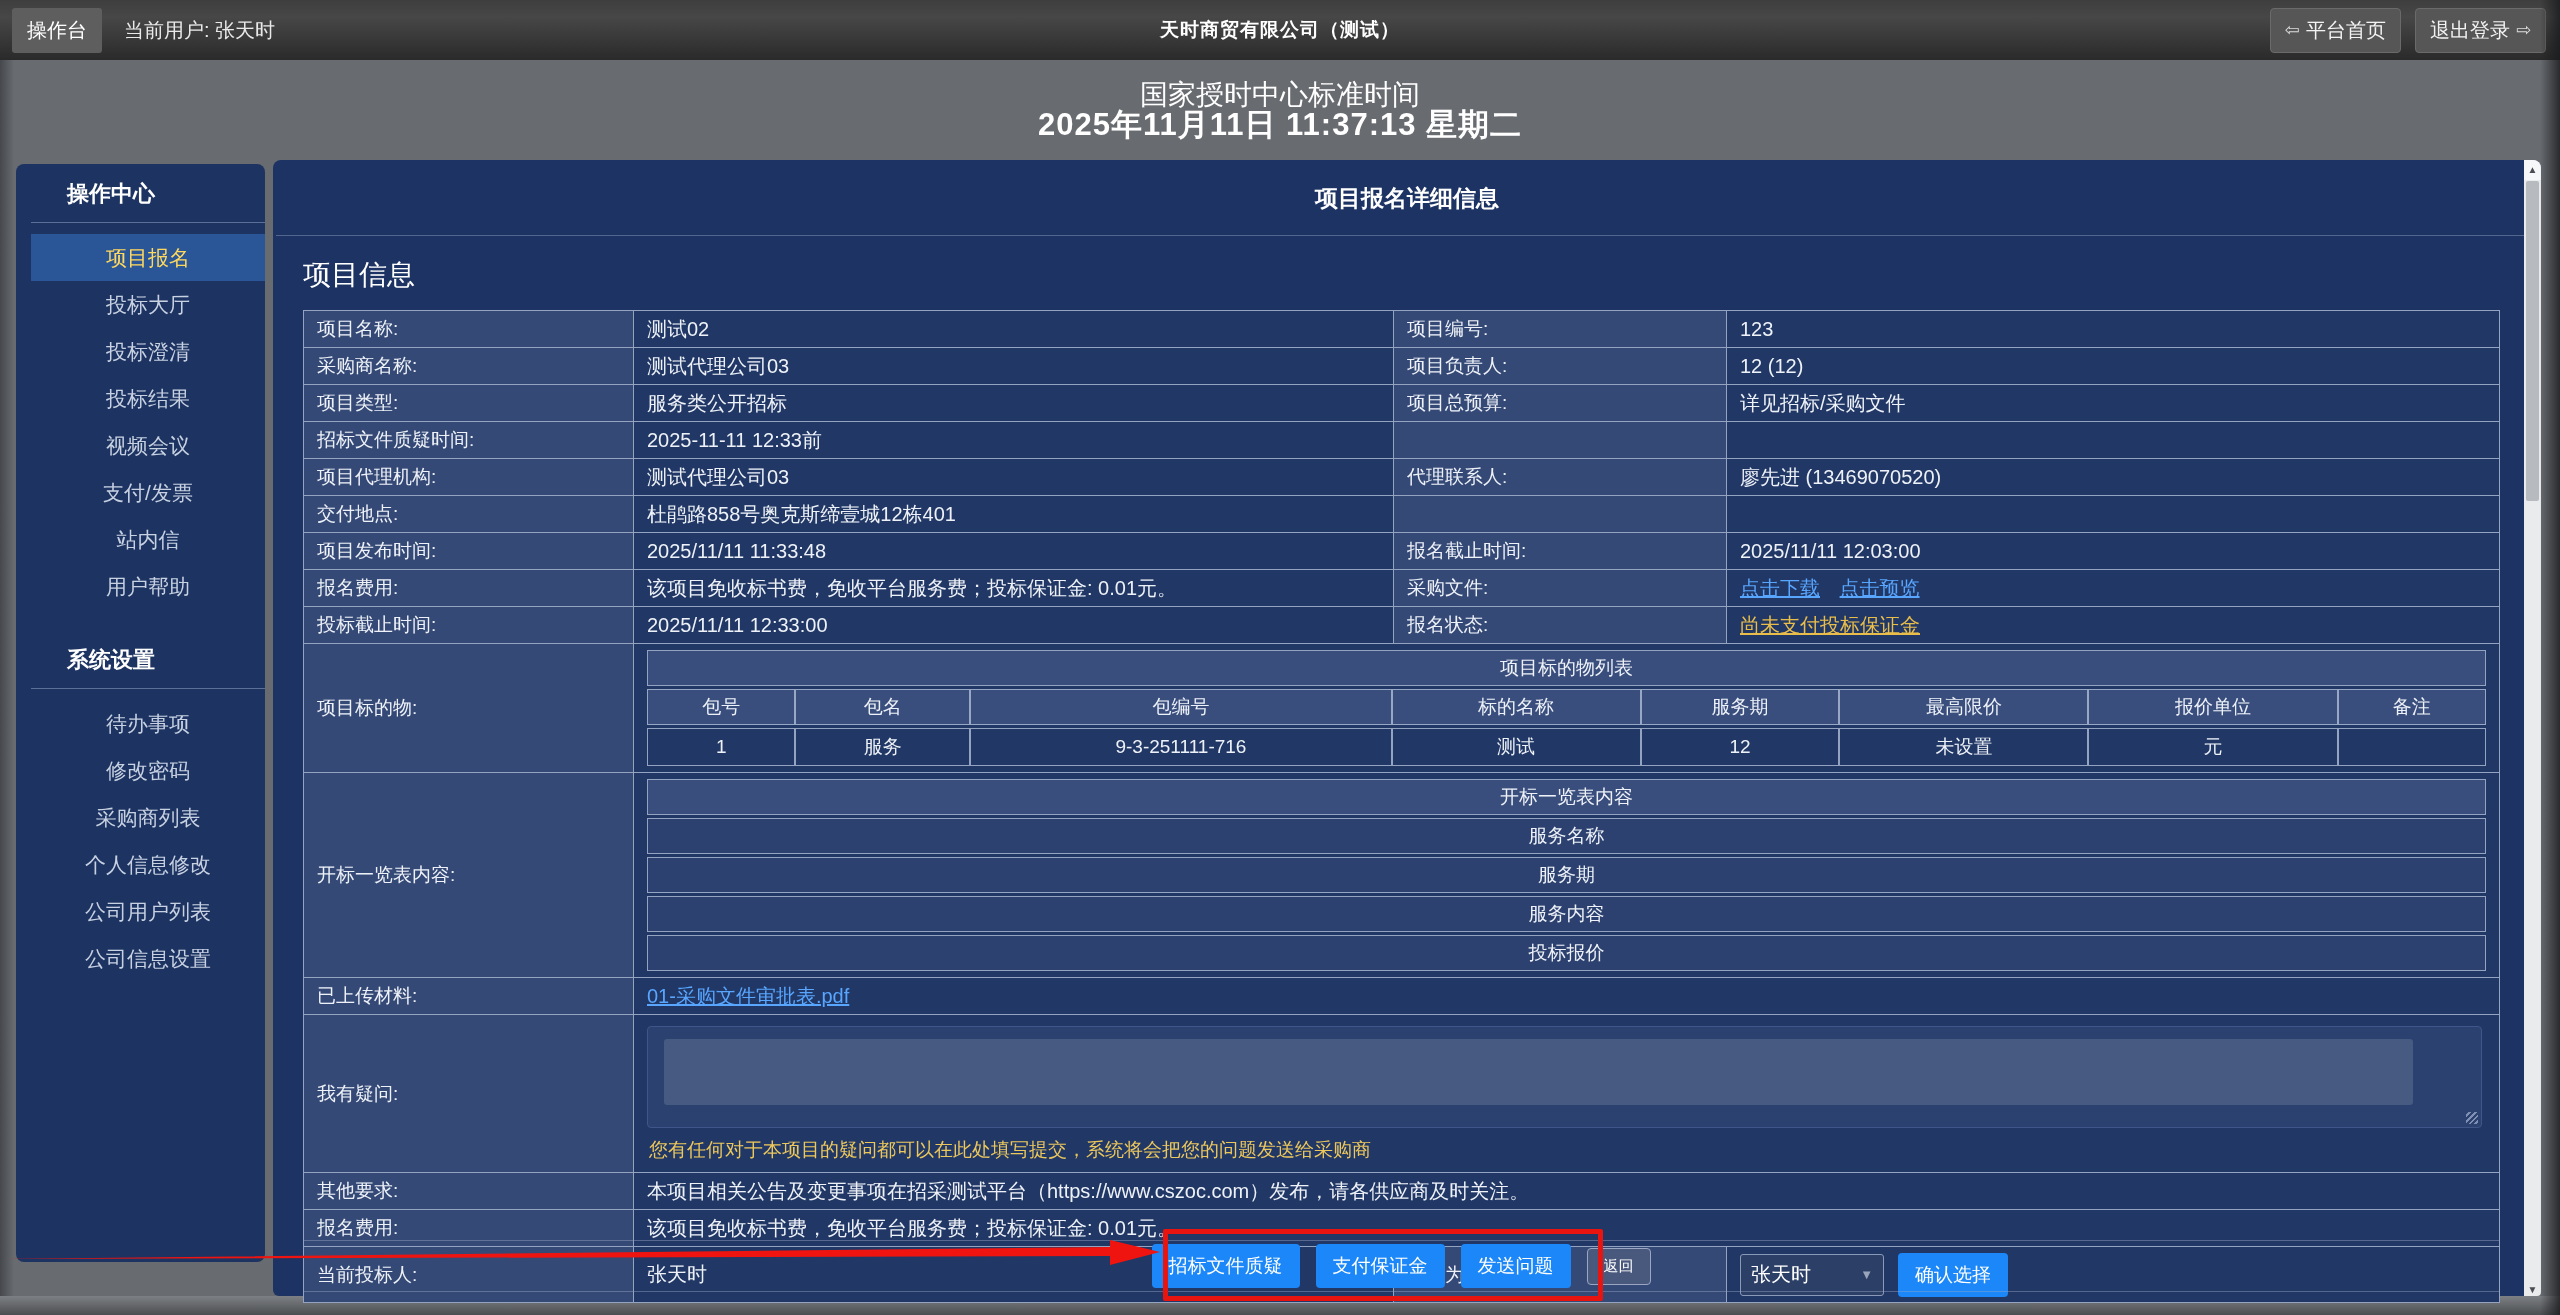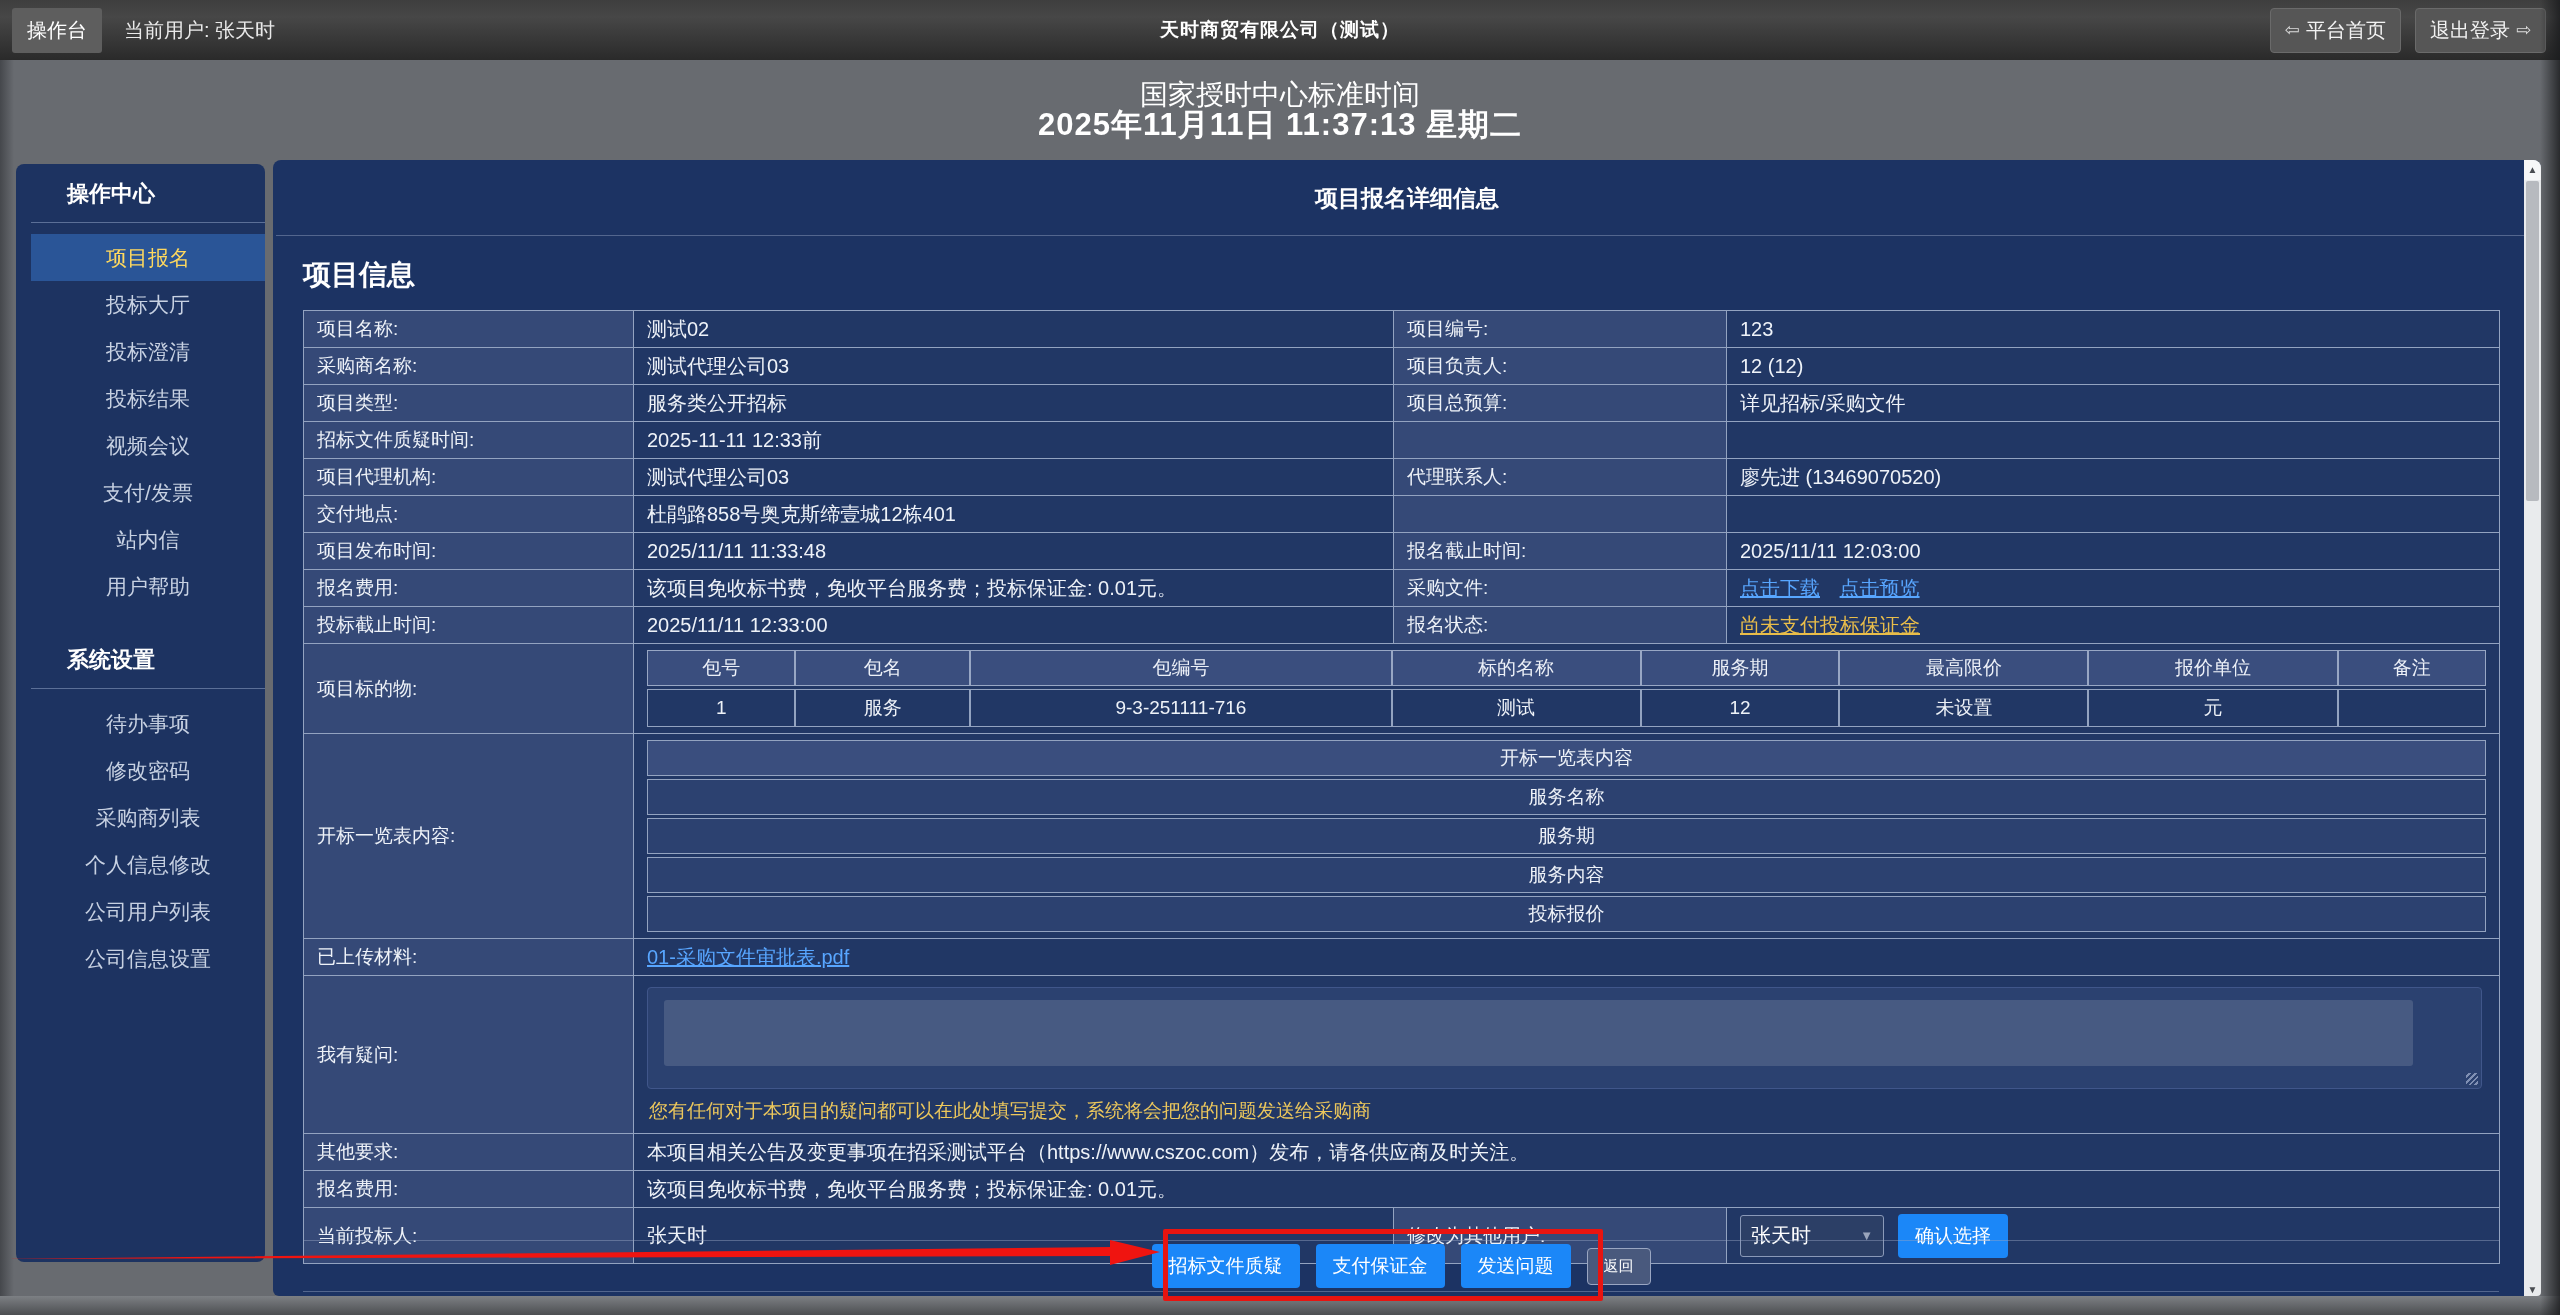--- a/index.html
+++ b/index.html
@@ -51,21 +51,21 @@
   }
   .sb-item.active{background:#2a5597;color:#ffd95e;}
   .sb-section2{margin-top:20px;}
   
   .panel{
     position:absolute;left:273px;top:160px;width:2268px;height:1136px;
     background:#1c3363;border-radius:8px 8px 6px 6px;z-index:2;
   }
   .panel-title{ text-align:center;color:#fff;font-size:23px;font-weight:bold;padding:23px 0 21px; }
   .panel-divider{height:0;border-bottom:1px solid rgba(150,165,195,.45);margin:0 3px;}
-  .section-title{color:#fff;font-size:28px;font-weight:bold;margin:20px 0 16px 30px;}
+  .section-title{color:#fff;font-size:28px;font-weight:normal;margin:20px 0 16px 30px;}
   table.info{
     margin-left:30px;width:2196px;border-collapse:collapse;table-layout:fixed;font-size:20px;
   }
   table.info td{
     border:1px solid #93a3c0;padding:3px 13px;color:#eef2f8;height:30px;vertical-align:middle;
   }
   td.lab{background:#354977;color:#d2dae9;font-size:19px;}
   td.val{background:#213765;}
   td.nest{background:#213765;padding:0 0;}
   .yellow{color:#efca5c;}
@@ -245,20 +245,23 @@
       <td class="lab">投标截止时间:</td>
       <td class="val">2025/11/11 12:33:00</td>
       <td class="lab">报名状态:</td>
       <td class="val"><a class="goldlink">尚未支付投标保证金</a></td>
     </tr>
     <tr>
       <td class="lab">项目标的物:</td>
       <td class="nest" colspan="3">
         <table class="ntable goods">
           <thead>
+            <tr class="ntitle">
+                  <td colspan="8">项目标的物列表</td>
+                </tr>
             <tr>
               <th>包号</th>
               <th>包名</th>
               <th>包编号</th>
               <th>标的名称</th>
               <th>服务期</th>
               <th>最高限价</th>
               <th>报价单位</th>
               <th>备注</th>
             </tr>

